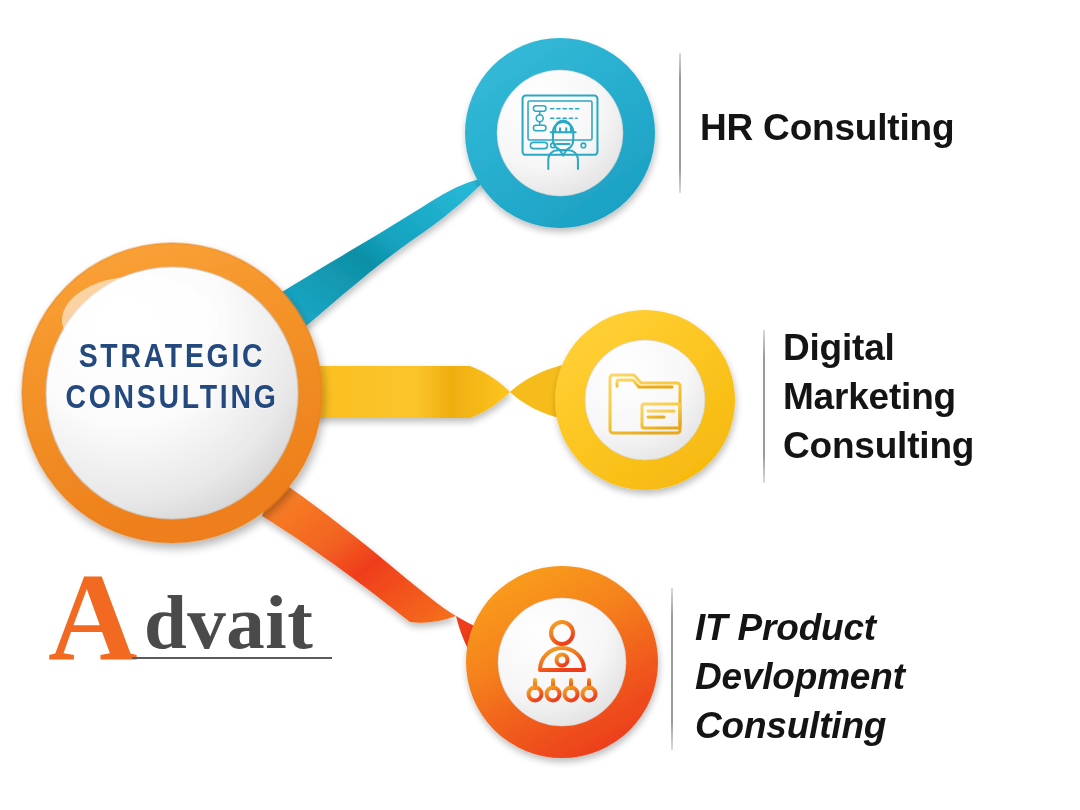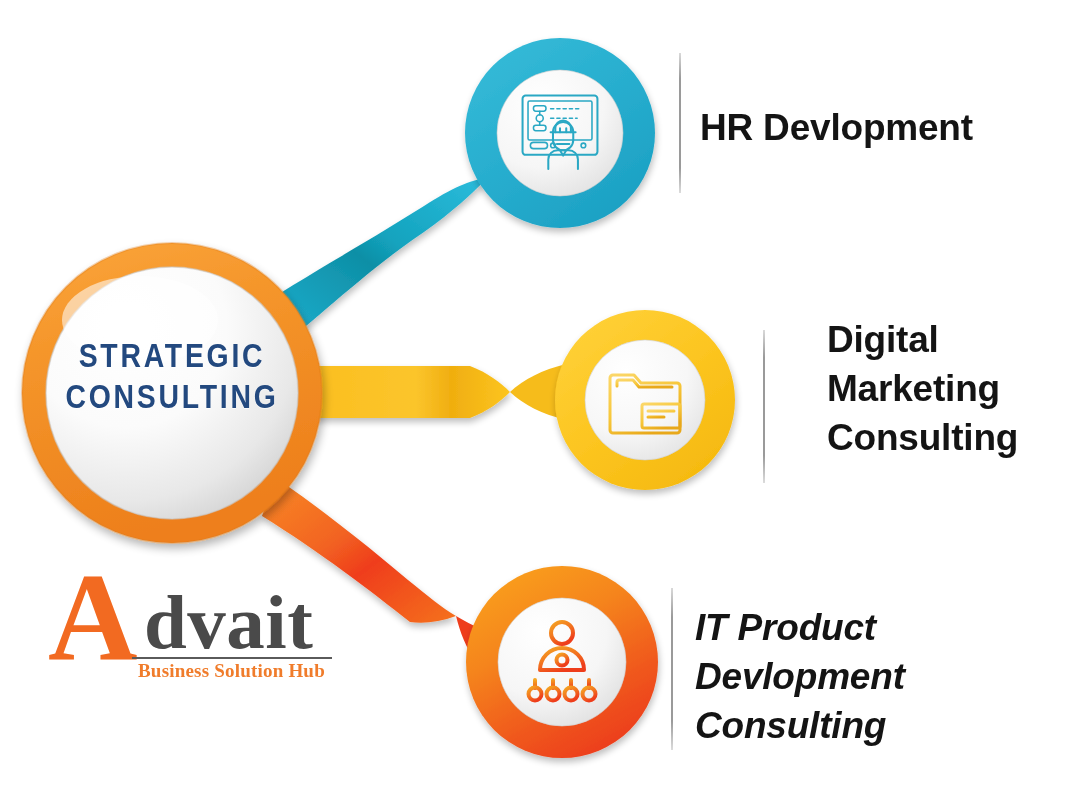--- a/index.html
+++ b/index.html
@@ -37,21 +37,21 @@
     position:absolute;
     color:#141414;
     font-family:"Liberation Sans", sans-serif;
     font-weight:bold;
     font-size:37px;
     line-height:49px;
     letter-spacing:-0.2px;
     white-space:pre-line;
   }
   #label-hr{left:700px;top:103px;}
-  #label-dm{left:783px;top:315px;margin-left:44px;}
+  #label-dm{left:783px;top:323px;}
   #label-it{left:695px;top:603px;font-style:italic;}
 
   .divider{
     position:absolute;
     width:2px;
     background:linear-gradient(to bottom,#d9d9d9,#9a9a9a 18%,#9a9a9a 82%,#dcdcdc);
   }
   #div-hr{left:679px;top:53px;height:140px;}
   #div-dm{left:763px;top:330px;height:153px;}
   #div-it{left:671px;top:588px;height:162px;}
@@ -306,28 +306,27 @@
 
   <div class="hub-text">
     <span>STRATEGIC</span>
     <span class="l2">CONSULTING</span>
   </div>
 
   <div class="divider" id="div-hr"></div>
   <div class="divider" id="div-dm"></div>
   <div class="divider" id="div-it"></div>
 
-  <div class="label" id="label-hr">HR Devlopment</div>
+  <div class="label" id="label-hr">HR Consulting</div>
   <div class="label" id="label-dm">Digital
 Marketing
 Consulting</div>
   <div class="label" id="label-it">IT Product
 Devlopment
 Consulting</div>
 
   <div id="logo">
     <span class="logo-A">A</span>
     <span class="logo-rest">dvait</span>
     <span class="logo-rule"></span>
-    <span class="logo-tag">Business Solution Hub</span>
   </div>
 
 </div>
 
 </body></html>

